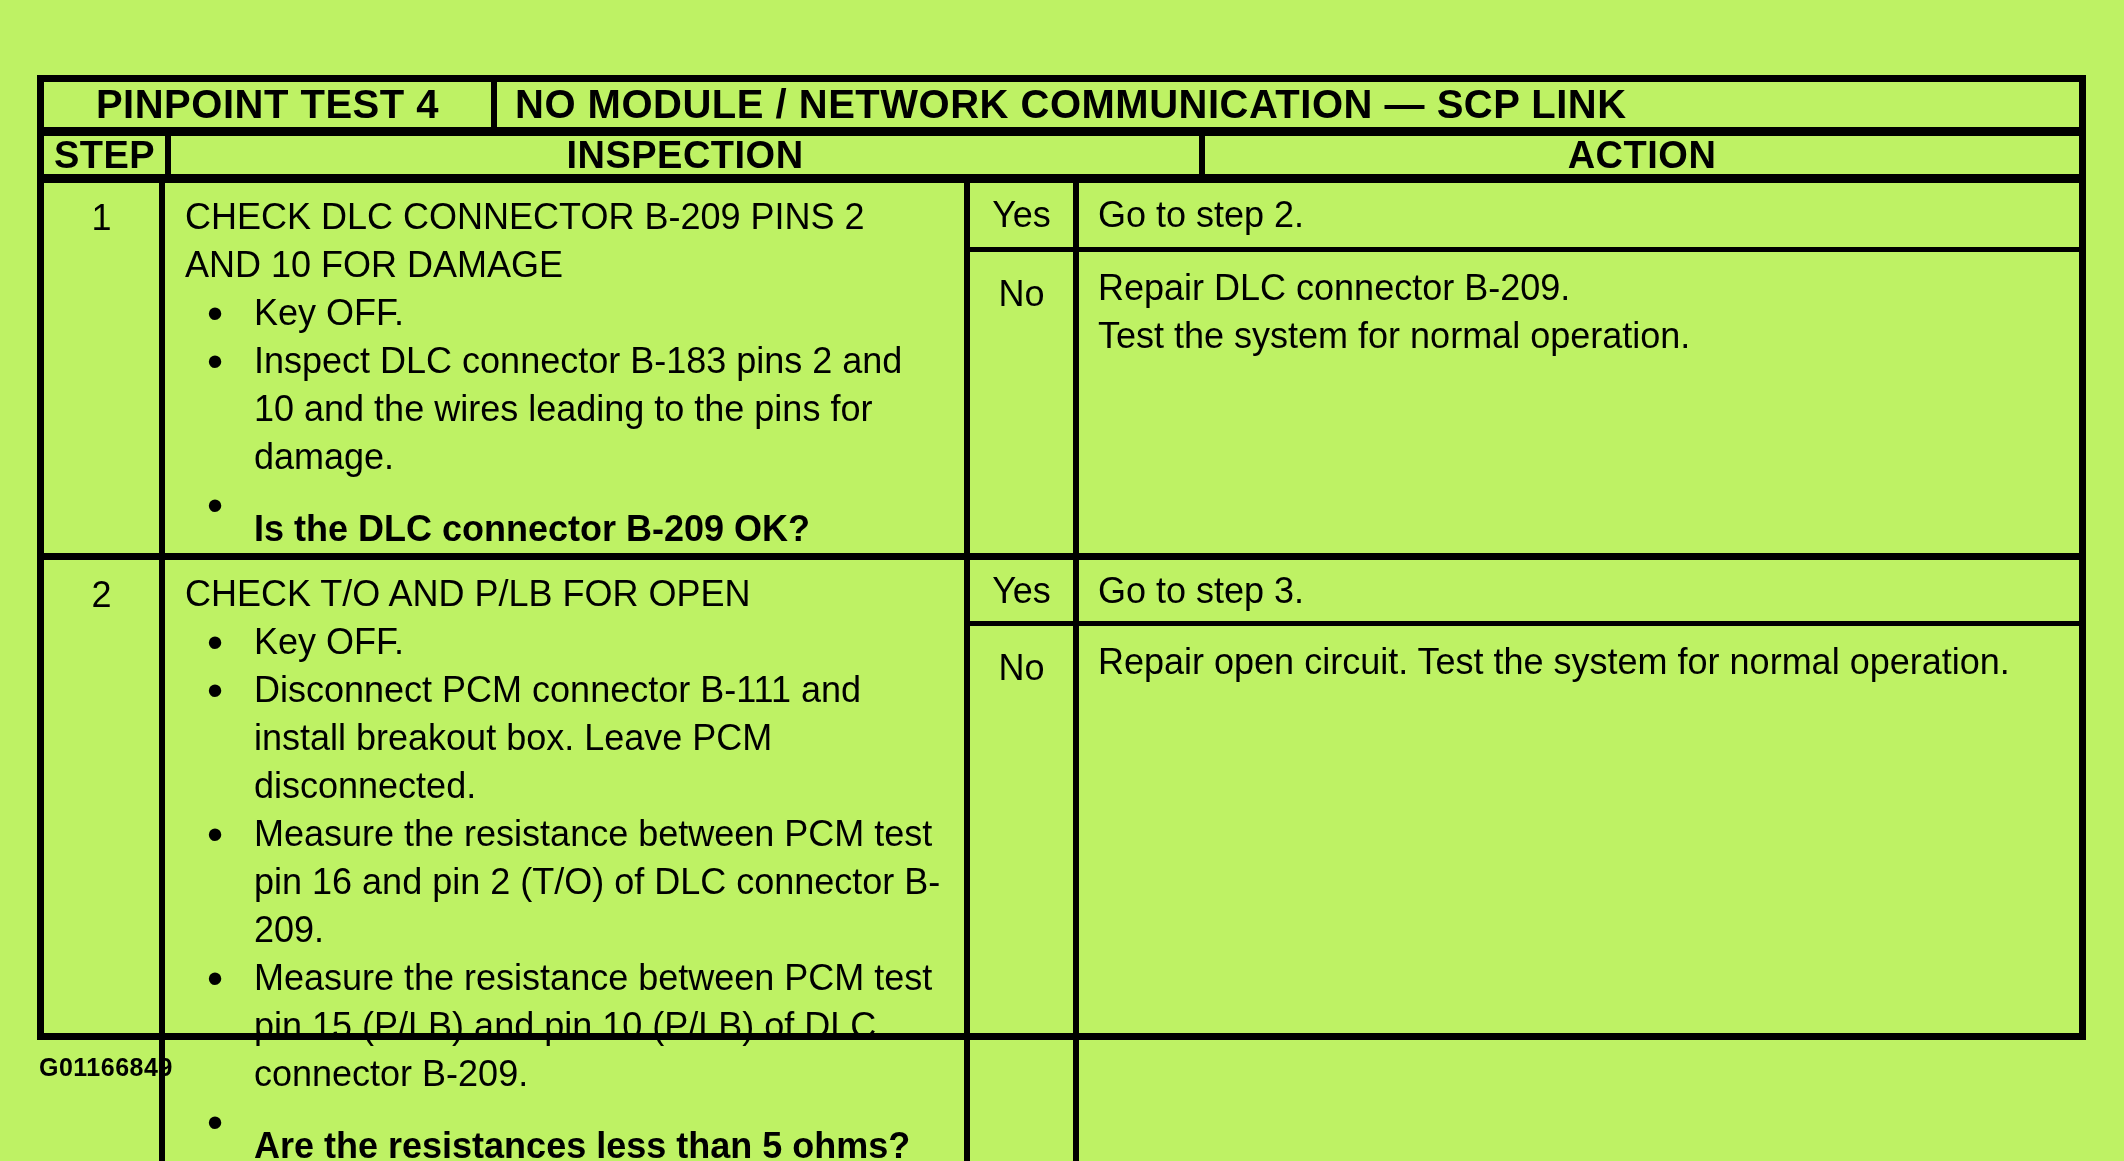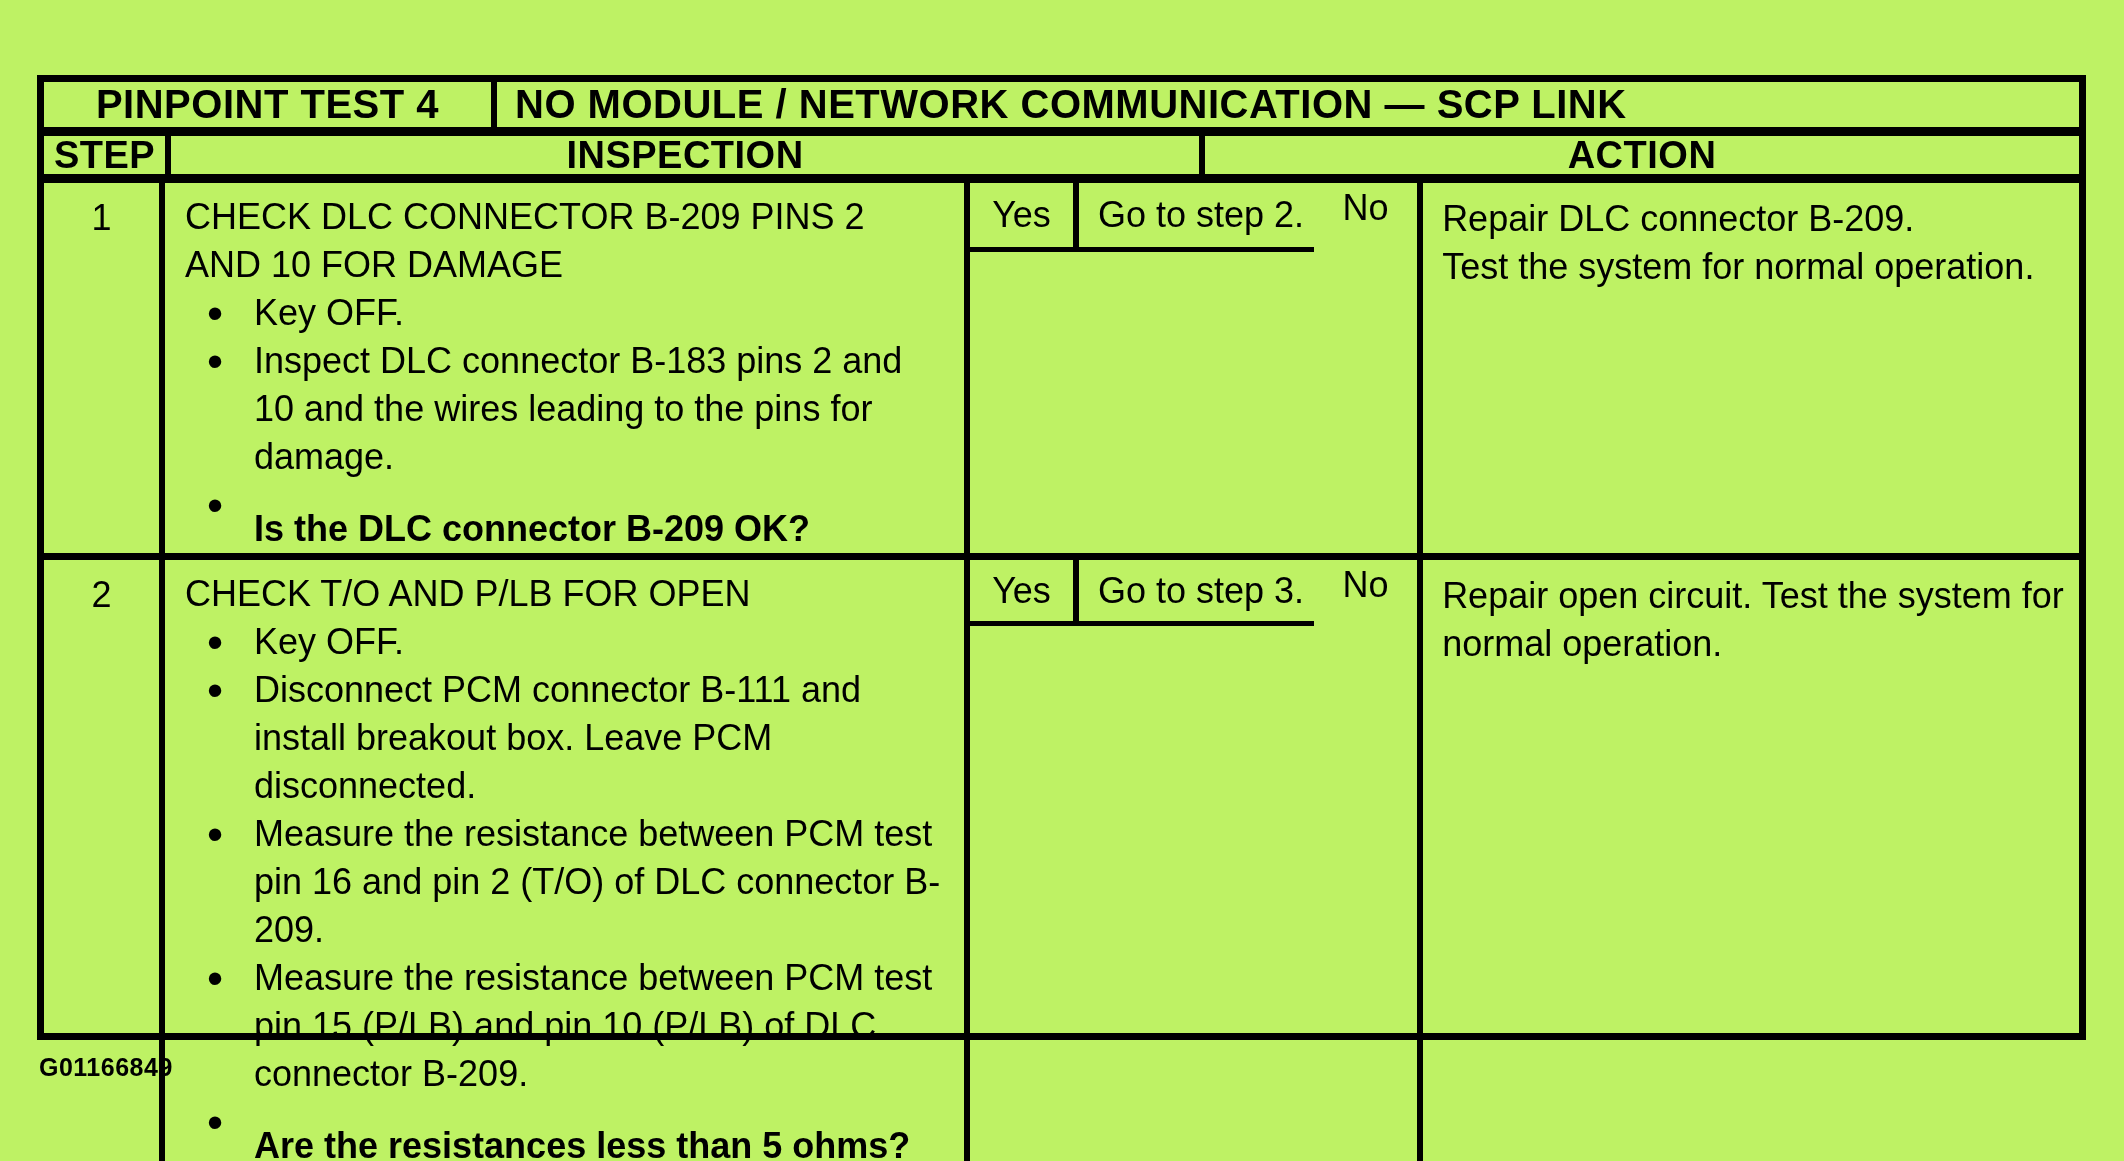--- a/index.html
+++ b/index.html
@@ -89,33 +89,33 @@
     line-height: 48px;
     flex: none;
   }
   .bullet .txt {
     display: block;
     max-width: 770px;
     line-height: 48px;
   }
   .bold { font-weight: bold; margin-top: 24px; }
 
-  .rightcols { flex: 1; display: flex; }
+  .rightcols { flex: 1; display: flex; flex-direction: column; }
   .subrow { display: flex; box-sizing: border-box; }
   .subrow.yes-row { border-bottom: 5px solid #000; }
   .subrow.no-row { flex: 1; }
   .yn {
     width: 109px;
     border-right: 6px solid #000;
     box-sizing: border-box;
     font-size: 36px;
     display: flex; justify-content: center;
   }
   .yes-row .yn { align-items: center; }
-  .no-row .yn { align-items: flex-start; padding-top: 4px; }
+  .no-row .yn { align-items: flex-start; padding-top: 21px; }
   .act {
     flex: 1;
     box-sizing: border-box;
     padding-left: 19px;
     padding-right: 10px;
     font-size: 36px;
     line-height: 48px;
   }
   .yes-row .act { display: flex; align-items: center; }
   .no-row .act { padding-top: 12px; }

